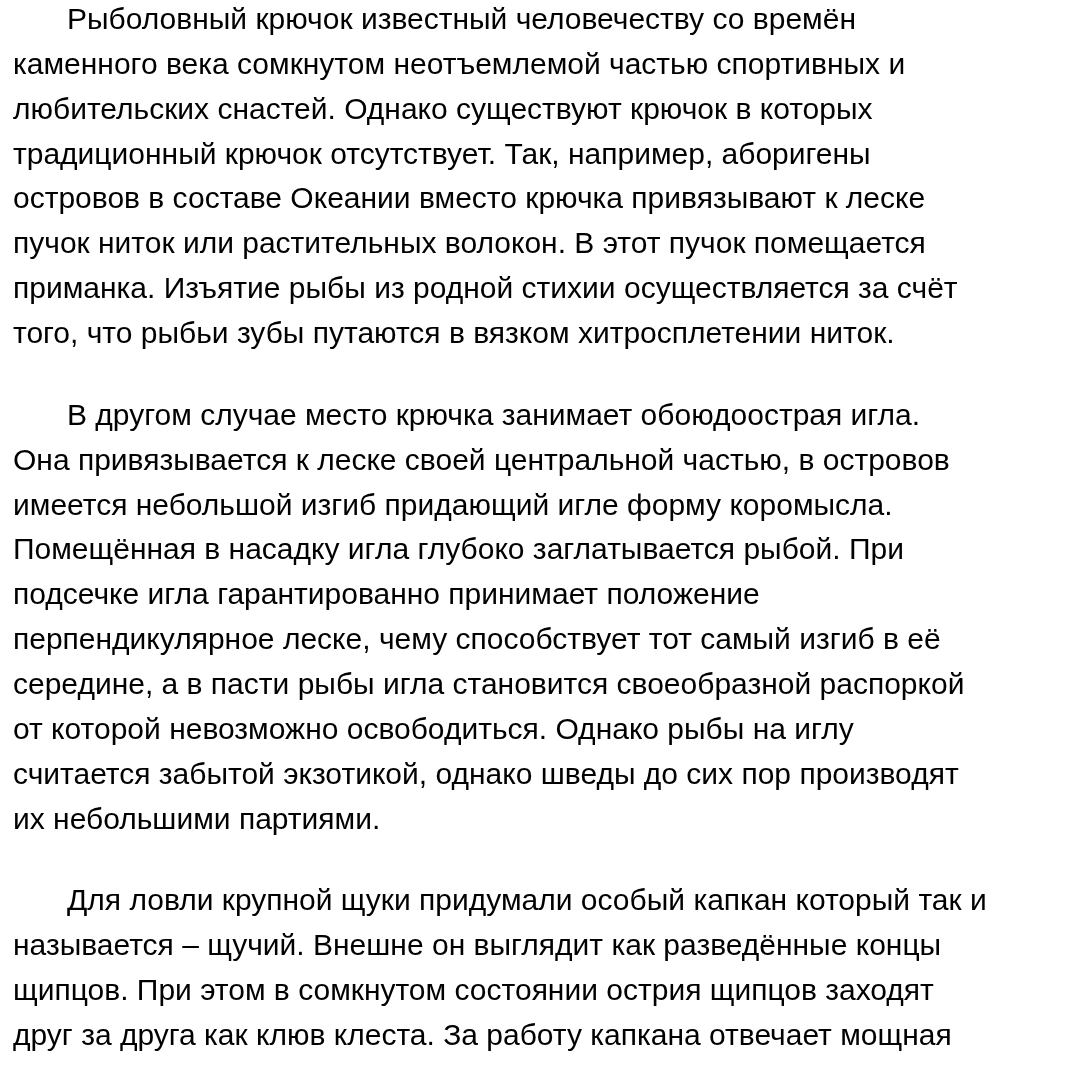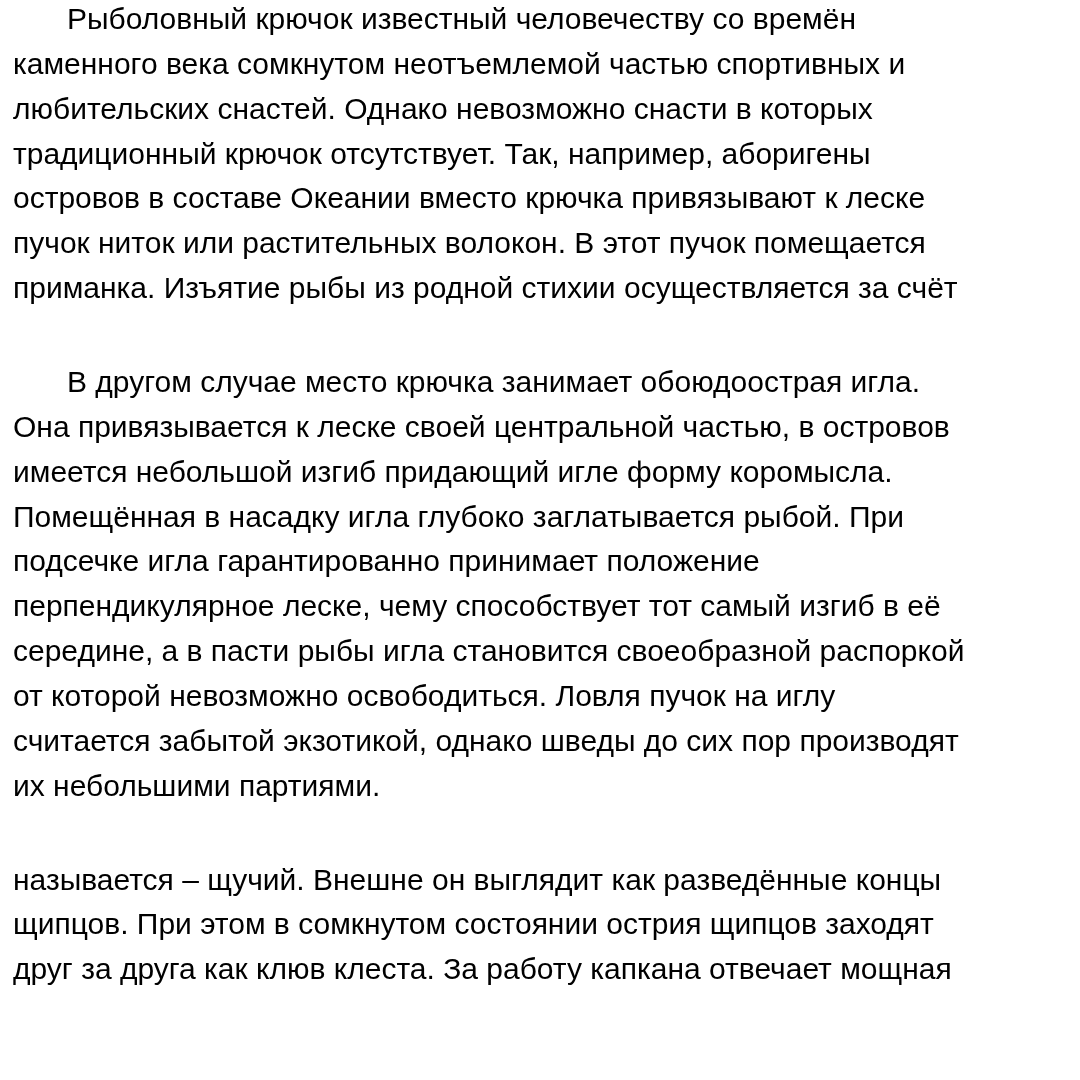--- a/index.html
+++ b/index.html
@@ -20,53 +20,55 @@
       right: 0;
       font-family: "Liberation Sans", sans-serif;
       font-size: 30px;
       line-height: 44.86px;
       color: #000000;
     }
     .para {
       margin: 0;
     }
     .para + .para {
-      margin-top: 49px;
+      margin-top: 37px;
     }
     .line {
       display: block;
       white-space: nowrap;
     }
     .line.first {
       padding-left: 54px;
     }
   </style>
 </head>
 <body>
 
 <div class="doc">
   <p class="para">
     <span class="line first">Рыболовный крючок известный человечеству со времён</span>
     <span class="line">каменного века сомкнутом неотъемлемой частью спортивных и</span>
-    <span class="line">любительских снастей. Однако невозможно снасти в которых</span>
+    <span class="line">любительских снастей. Однако существуют крючок в которых</span>
     <span class="line">традиционный крючок отсутствует. Так, например, аборигены</span>
     <span class="line">островов в составе Океании вместо крючка привязывают к леске</span>
     <span class="line">пучок ниток или растительных волокон. В этот пучок помещается</span>
     <span class="line">приманка. Изъятие рыбы из родной стихии осуществляется за счёт</span>
+    <span class="line">того, что рыбьи зубы путаются в вязком хитросплетении ниток.</span>
   </p>
   <p class="para">
     <span class="line first">В другом случае место крючка занимает обоюдоострая игла.</span>
     <span class="line">Она привязывается к леске своей центральной частью, в островов</span>
     <span class="line">имеется небольшой изгиб придающий игле форму коромысла.</span>
     <span class="line">Помещённая в насадку игла глубоко заглатывается рыбой. При</span>
     <span class="line">подсечке игла гарантированно принимает положение</span>
     <span class="line">перпендикулярное леске, чему способствует тот самый изгиб в её</span>
     <span class="line">середине, а в пасти рыбы игла становится своеобразной распоркой</span>
-    <span class="line">от которой невозможно освободиться. Ловля пучок на иглу</span>
+    <span class="line">от которой невозможно освободиться. Однако рыбы на иглу</span>
     <span class="line">считается забытой экзотикой, однако шведы до сих пор производят</span>
     <span class="line">их небольшими партиями.</span>
   </p>
   <p class="para">
+    <span class="line first">Для ловли крупной щуки придумали особый капкан который так и</span>
     <span class="line">называется – щучий. Внешне он выглядит как разведённые концы</span>
     <span class="line">щипцов. При этом в сомкнутом состоянии острия щипцов заходят</span>
     <span class="line">друг за друга как клюв клеста. За работу капкана отвечает мощная</span>
   </p>
 </div>
 
 </body></html>

